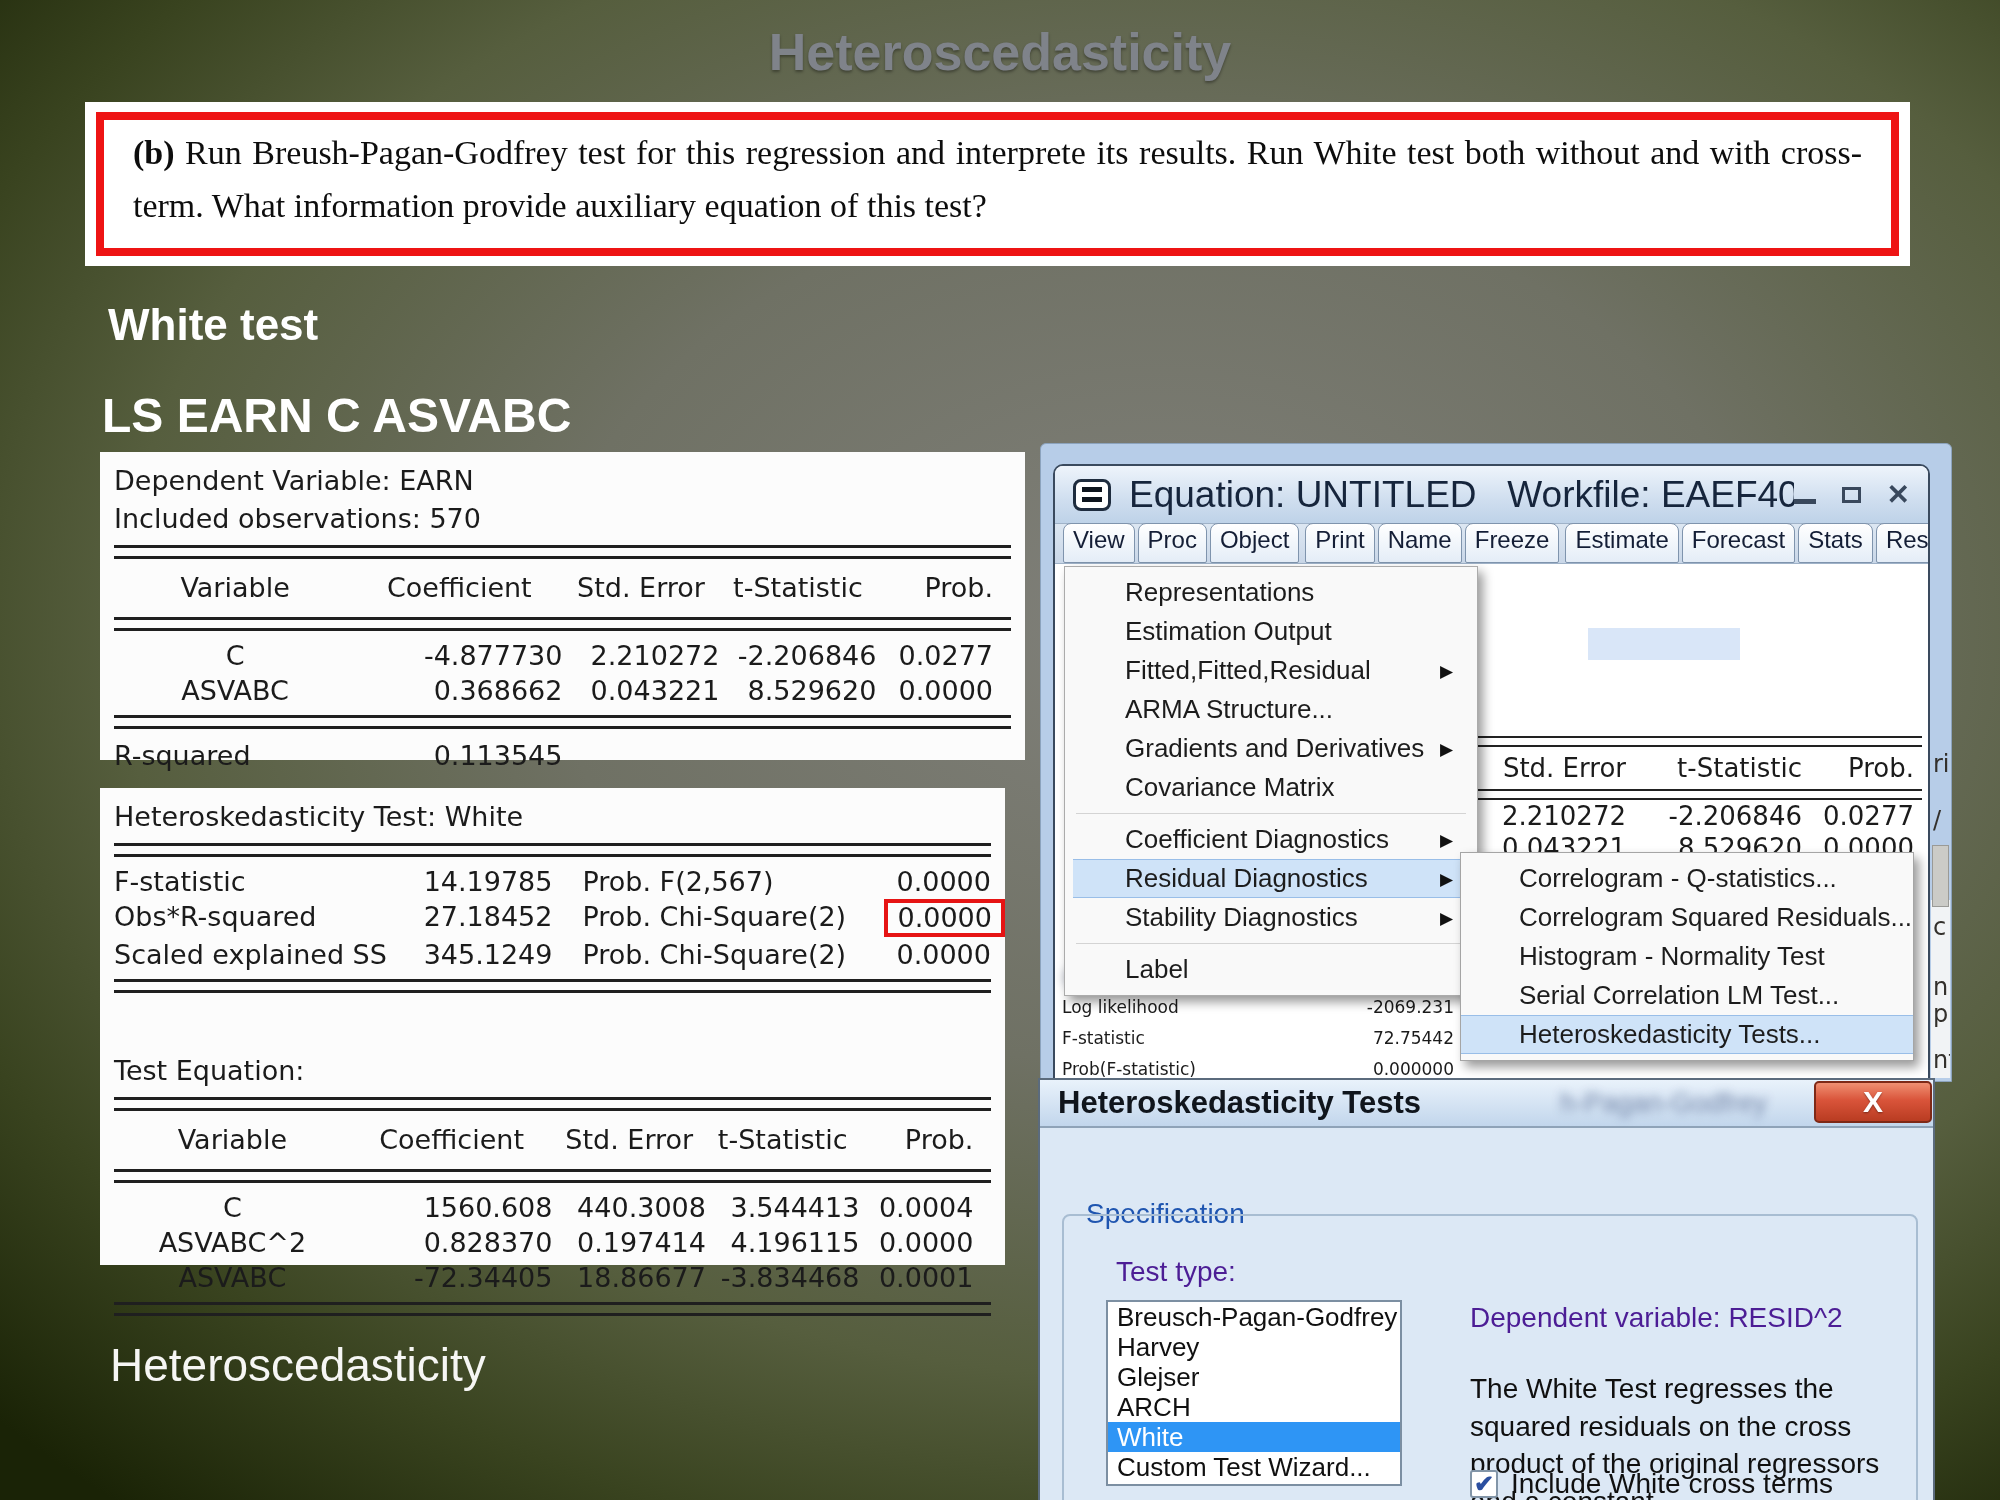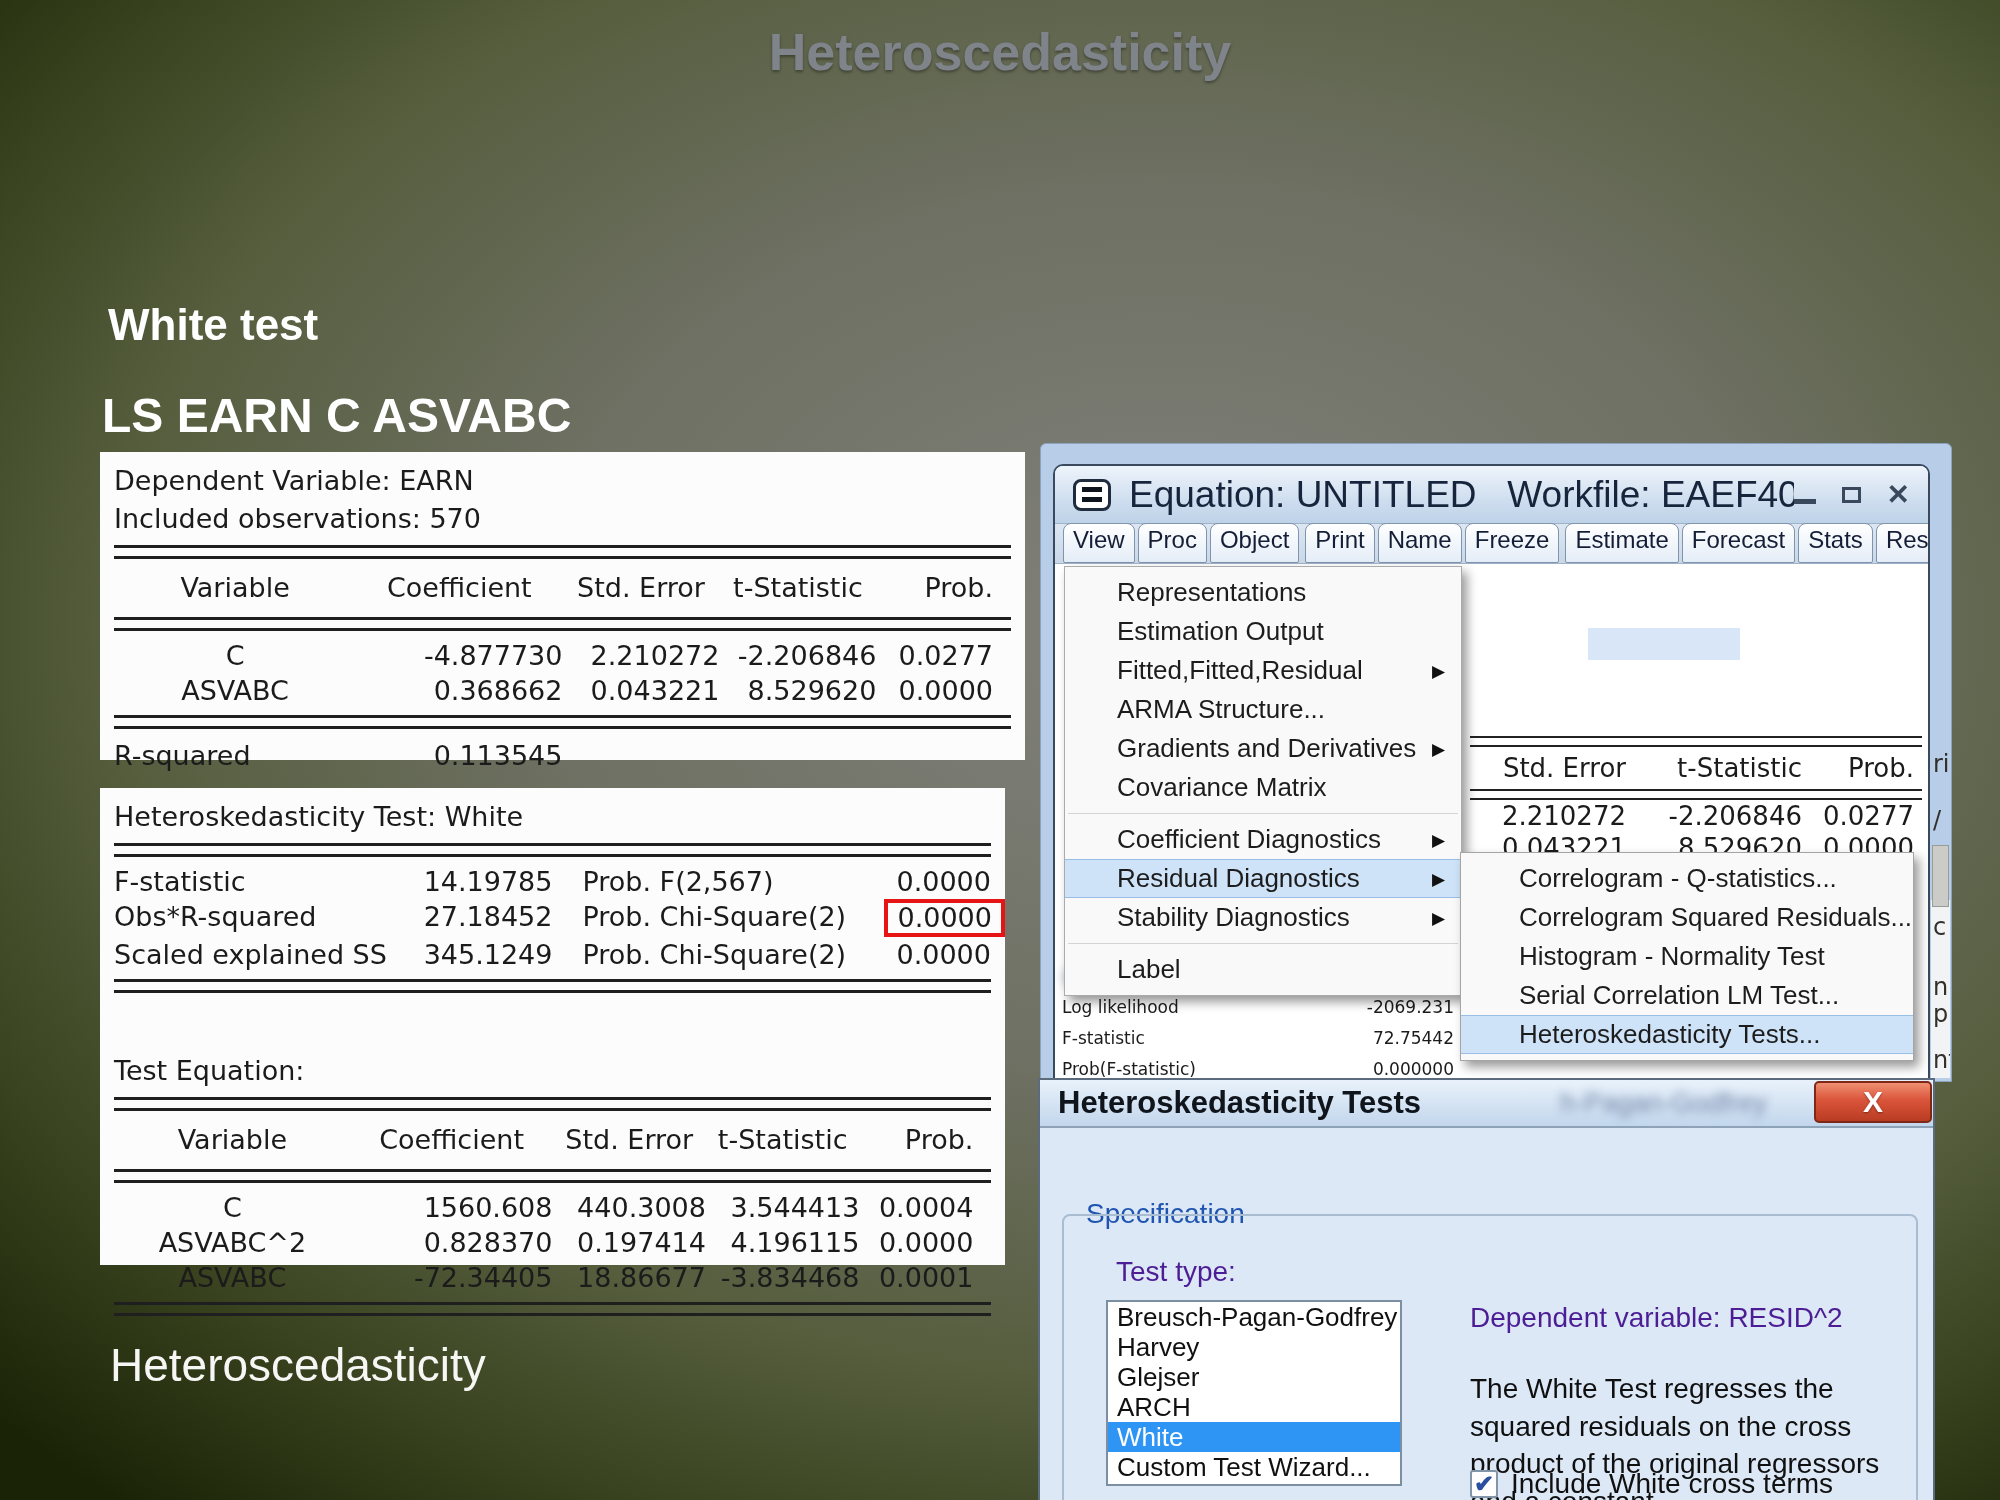--- a/index.html
+++ b/index.html
@@ -82,21 +82,21 @@
   .bth{line-height:42px;}
   .bc1{width:156px;text-align:right;}
   .bc2{width:176px;text-align:right;}
   .bc3{width:112px;text-align:right;}
   .bg-stats{position:absolute;left:1062px;top:992px;width:392px;
     font-family:"DejaVu Sans",sans-serif;font-size:17px;color:#1b1b1b;}
   .stat-row{display:flex;justify-content:space-between;line-height:31px;white-space:nowrap;}
   .smudge{position:absolute;filter:blur(6px);background:#4e5a74;opacity:.55;border-radius:4px;}
   
   .menu{position:absolute;left:1064px;top:566px;width:396px;background:#f9f9f9;
-    border:1px solid #ababab;box-shadow:5px 6px 10px rgba(0,0,0,.4);padding:6px 0;
+    border:1px solid #ababab;box-shadow:5px 6px 10px rgba(0,0,0,.4);padding:6px 8px;
     font-size:26px;color:#1c1c1c;z-index:5;}
   .menu-item{position:relative;height:39px;line-height:39px;padding-left:52px;white-space:nowrap;}
   .menu-item .arrow{position:absolute;right:16px;top:1px;font-size:17px;color:#111;}
   .menu-item.hl{background:#cfe3f8;border-top:1px solid #99bee8;border-bottom:1px solid #99bee8;
     height:37px;line-height:37px;}
   .menu-sep{border-top:1px solid #d4d4d4;margin:6px 3px;}
   .submenu{position:absolute;left:1460px;top:852px;width:452px;background:#f9f9f9;
     border:1px solid #a5a5a5;box-shadow:5px 6px 10px rgba(0,0,0,.4);padding:6px 0;
     font-size:26px;color:#1c1c1c;z-index:6;}
   .submenu .menu-item{padding-left:58px;}
@@ -127,20 +127,24 @@
     display:flex;align-items:center;justify-content:center;font-size:24px;font-weight:bold;color:#2b4fa0;box-sizing:border-box;}
   .chklabel{font-size:28px;color:#101010;margin-left:13px;}
 </style>
 </head>
 <body>
 
 <div class="slide">
 
   <div class="slide-title">Heteroscedasticity</div>
 
+  <div class="qbox">
+    <div class="qborder"></div>
+    <div class="qtext"><b>(b)</b><span> Run Breush-Pagan-Godfrey test for this regression and interprete its results. Run White test both without and with cross-term. What information provide auxiliary equation of this test?</span></div>
+  </div>
 
   <div class="heading1">White test</div>
   <div class="heading2">LS EARN C ASVABC</div>
 
   <div class="panel panel1">
     <div class="ev-line">Dependent Variable: EARN</div>
     <div class="ev-line">Included observations: 570</div>
     <div class="dbl"></div>
     <div class="trow thead">
       <span class="c1">Variable</span>

